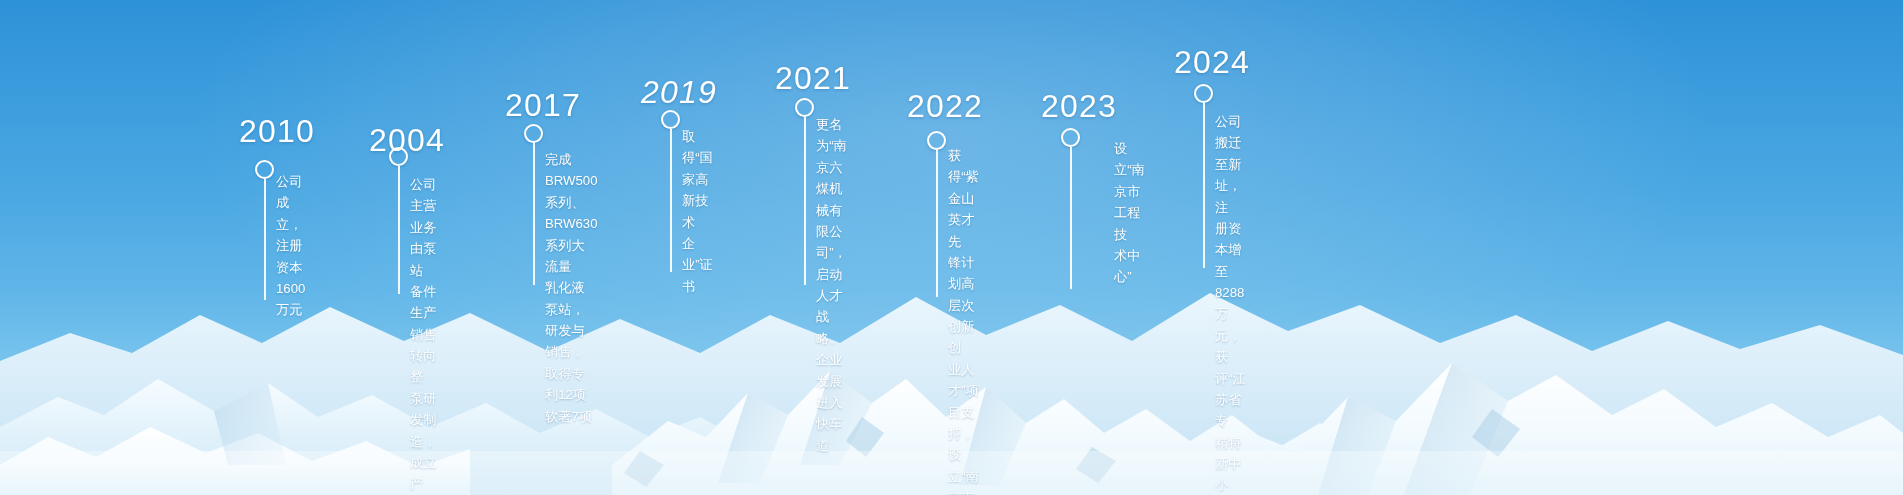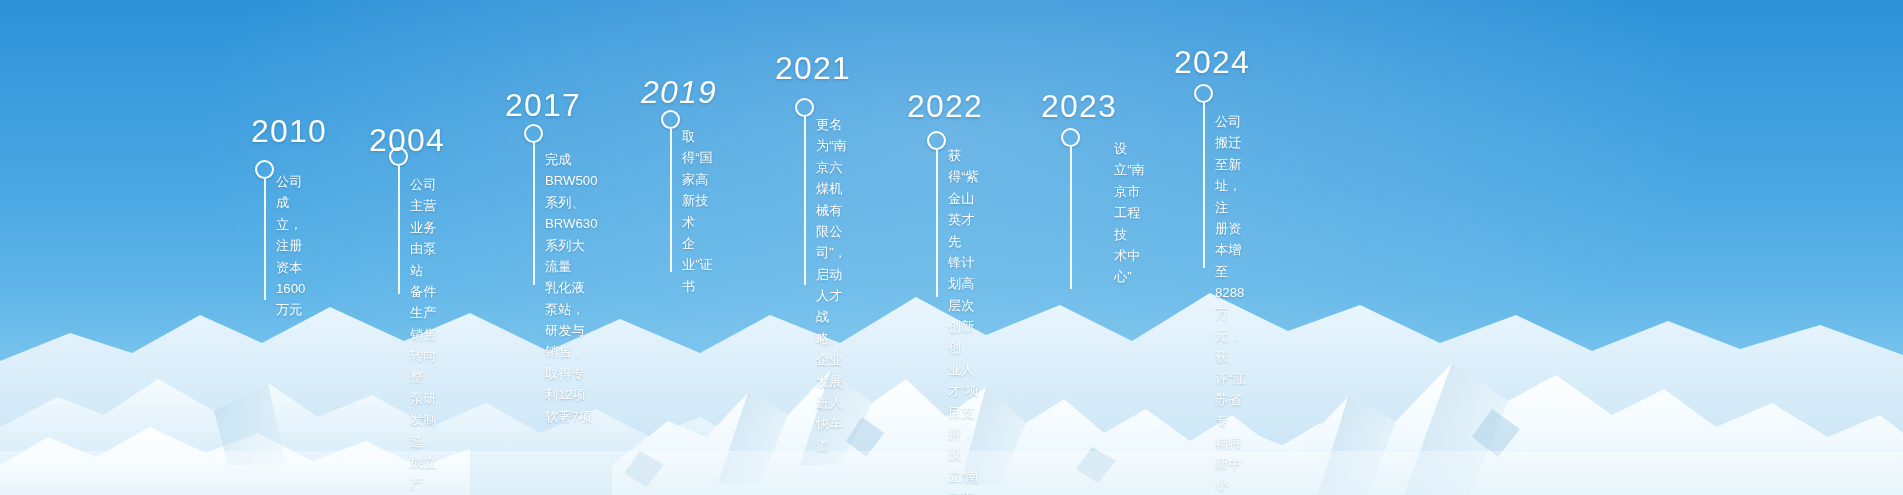--- a/index.html
+++ b/index.html
@@ -135,21 +135,21 @@
         <path d="M640,286 L664,300 L646,322 L624,308 Z"></path>
       </g>
 
       <rect x="0" y="286" width="1903" height="44" fill="#ffffff" opacity="0.34"></rect>
     </svg>
   </div>
 
   <div class="timeline">
 
     <div class="node">
-      <span class="year" style="left:251px; top:113px;">2010</span>
+      <span class="year" style="left:239px; top:113px;">2010</span>
       <span class="dot" style="left:255px; top:160px;"></span>
       <span class="stem" style="left:264px; top:179px; height:121px;"></span>
       <span class="desc" style="left:276px; top:171px;">公司成立，注册资本
 1600万元</span>
     </div>
 
     <div class="node">
       <span class="year" style="left:369px; top:122px;">2004</span>
       <span class="dot" style="left:389px; top:147px;"></span>
       <span class="stem" style="left:398px; top:166px; height:128px;"></span>
@@ -173,21 +173,21 @@
 
     <div class="node">
       <span class="year" style="left:641px; top:74px;font-style:italic;">2019</span>
       <span class="dot" style="left:661px; top:110px;"></span>
       <span class="stem" style="left:670px; top:129px; height:143px;"></span>
       <span class="desc" style="left:682px; top:126px;">取得“国家高新技术
 企业”证书</span>
     </div>
 
     <div class="node">
-      <span class="year" style="left:775px; top:50px;">2021</span>
+      <span class="year" style="left:775px; top:60px;">2021</span>
       <span class="dot" style="left:795px; top:98px;"></span>
       <span class="stem" style="left:804px; top:117px; height:168px;"></span>
       <span class="desc" style="left:816px; top:114px;">更名为“南京六煤机
 械有限公司”，启动
 人才战略。企业发展
 进入快车道</span>
     </div>
 
     <div class="node">
       <span class="year" style="left:907px; top:88px;text-align:center;">2022</span>

